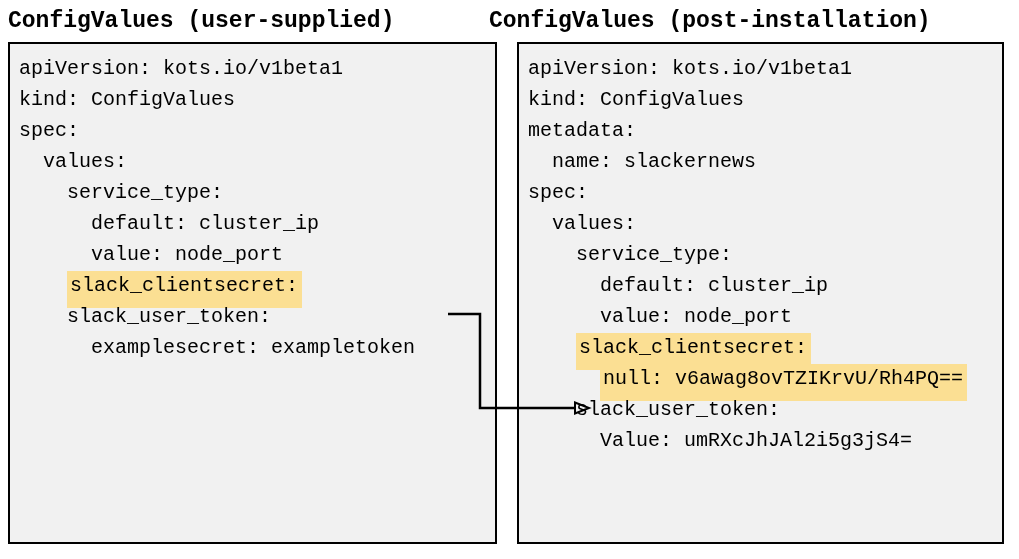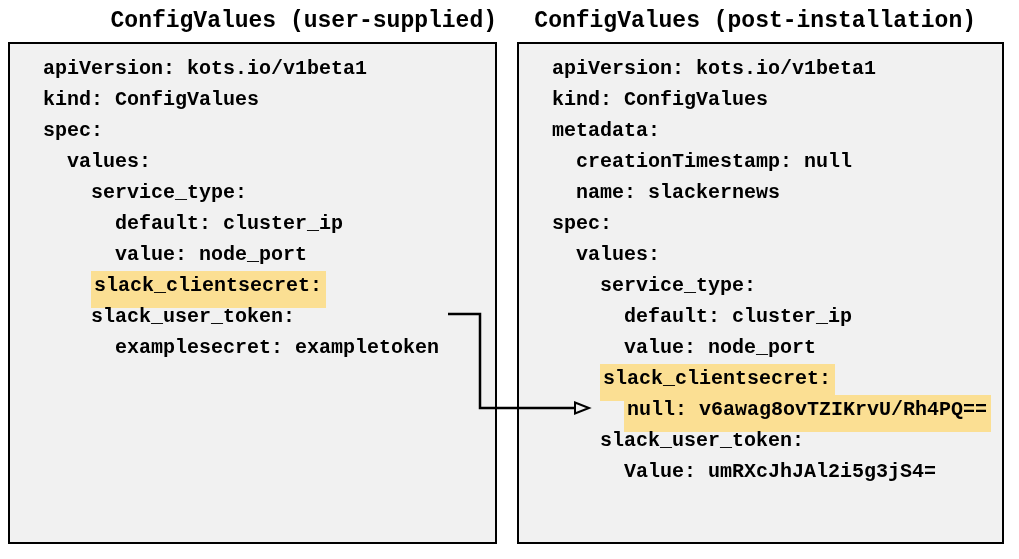--- a/index.html
+++ b/index.html
@@ -19,44 +19,43 @@
     inset: 0;
   }
   .panel-title {
     position: absolute;
     top: 6px;
     height: 30px;
     line-height: 30px;
     font-size: 23px;
     font-weight: bold;
     color: #000000;
-    text-align: right;
+    text-align: left;
     white-space: pre;
   }
   .panel-title.left  { left: 8px;   width: 489px; }
   .panel-title.right { left: 489px; width: 487px; }
   .code-box {
     position: absolute;
     top: 42px;
     height: 502px;
     box-sizing: border-box;
     background: #f1f1f1;
     border: 2px solid #000000;
     padding: 9px 0 0 9px;
   }
   .code-box.left  { left: 8px;   width: 489px; }
   .code-box.right { left: 517px; width: 487px; }
   .code-line {
     height: 31px;
     line-height: 31px;
     font-size: 20px;
-    font-weight: bold;
+    font-weight: normal;
     color: #000000;
     white-space: pre;
-    margin-left: 24px;
   }
   .code-line span { white-space: pre; }
   .code-line .hl {
     background: #fbdf93;
     padding: 3px 4px 11px 3px;
   }
   svg.arrow {
     position: absolute;
     left: 0;
     top: 0;
@@ -84,21 +83,20 @@
       <div class="code-line"><span>      </span><span>value: node_port</span></div>
       <div class="code-line"><span>    </span><span class="hl">slack_clientsecret:</span></div>
       <div class="code-line"><span>    </span><span>slack_user_token:</span></div>
       <div class="code-line"><span>      </span><span>examplesecret: exampletoken</span></div>
     </div>
 
   <div class="code-box right">
       <div class="code-line"><span></span><span>apiVersion: kots.io/v1beta1</span></div>
       <div class="code-line"><span></span><span>kind: ConfigValues</span></div>
       <div class="code-line"><span></span><span>metadata:</span></div>
-      <div class="code-line"><span>  </span><span>creationTimestamp: null</span></div>
       <div class="code-line"><span>  </span><span>name: slackernews</span></div>
       <div class="code-line"><span></span><span>spec:</span></div>
       <div class="code-line"><span>  </span><span>values:</span></div>
       <div class="code-line"><span>    </span><span>service_type:</span></div>
       <div class="code-line"><span>      </span><span>default: cluster_ip</span></div>
       <div class="code-line"><span>      </span><span>value: node_port</span></div>
       <div class="code-line"><span>    </span><span class="hl">slack_clientsecret:</span></div>
       <div class="code-line"><span>      </span><span class="hl">null: v6awag8ovTZIKrvU/Rh4PQ==</span></div>
       <div class="code-line"><span>    </span><span>slack_user_token:</span></div>
       <div class="code-line"><span>      </span><span>Value: umRXcJhJAl2i5g3jS4=</span></div>

